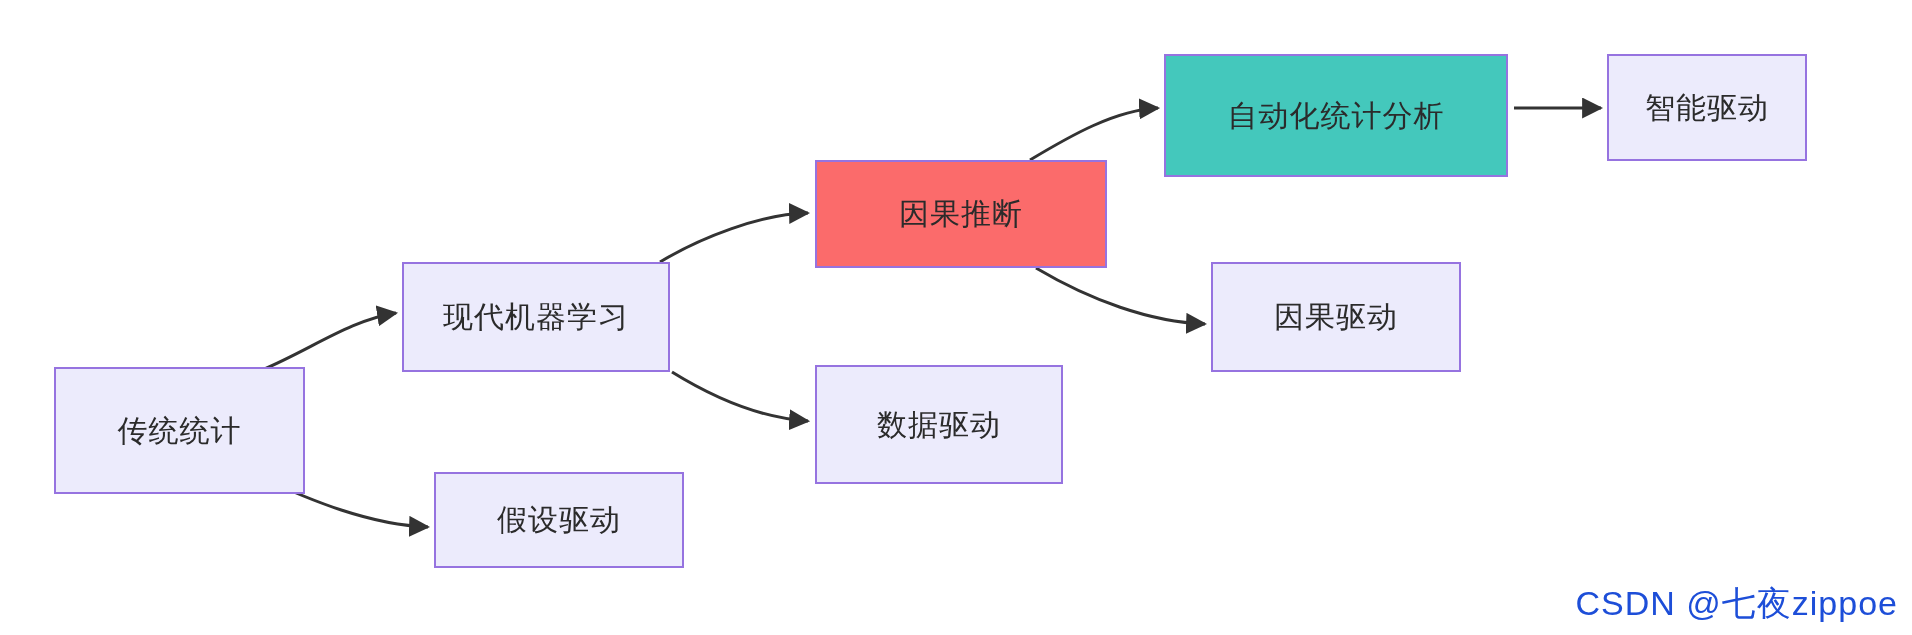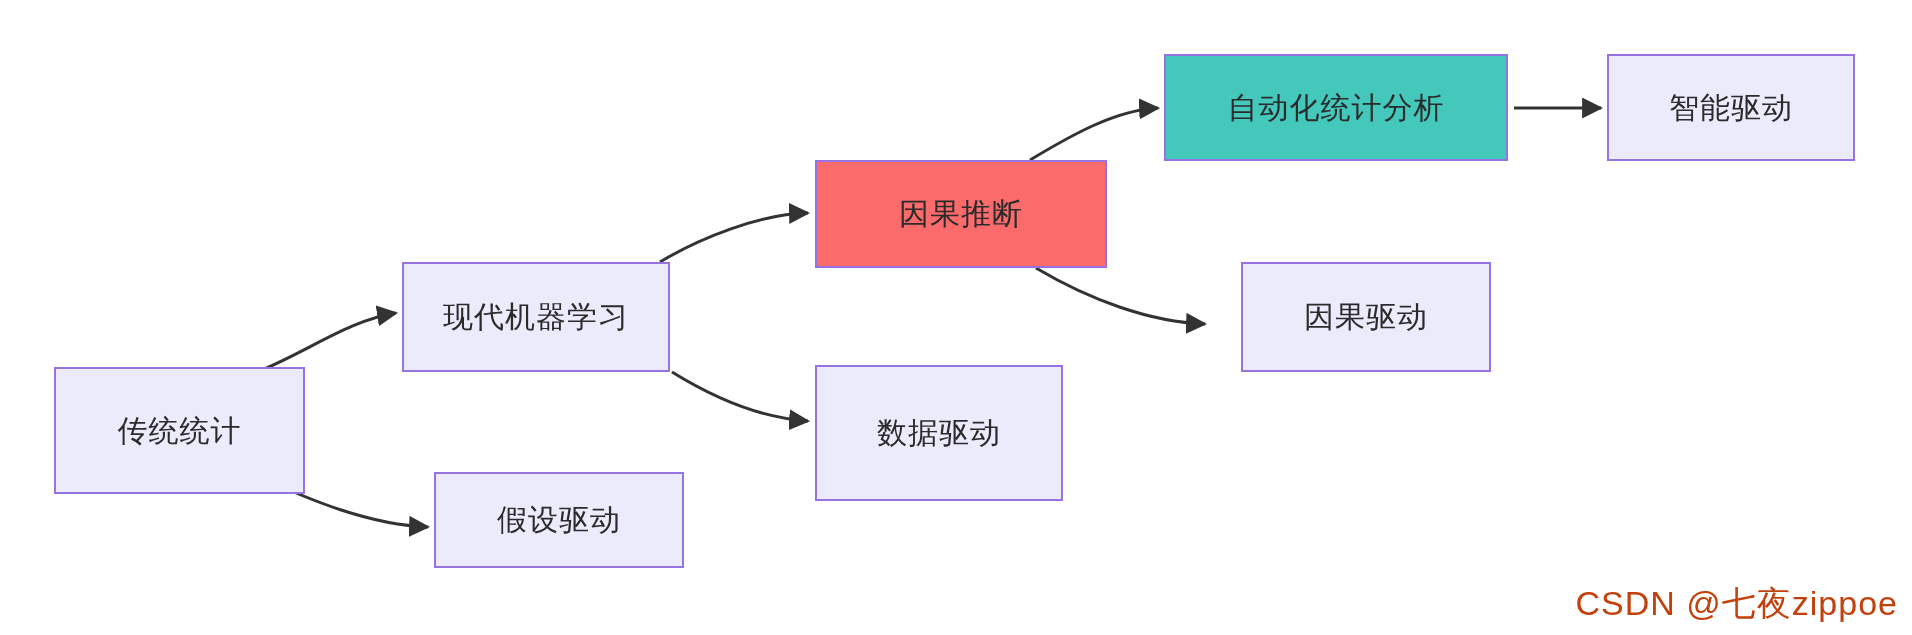--- a/index.html
+++ b/index.html
@@ -45,21 +45,21 @@
   .edge-path {
     fill: none;
     stroke: #333333;
     stroke-width: 3;
   }
   .watermark {
     position: absolute;
     right: 14px;
     bottom: 8px;
     font-size: 34px;
-    color: #c2410c;
+    color: #1d4ed8;
     letter-spacing: 1px;
     white-space: nowrap;
     user-select: none;
   }
 </style>
 </head>
 <body>
 
 <div id="canvas">
 
@@ -87,31 +87,31 @@
 
   <div class="node fill-lavender" style="left: 54px; top: 367px; width: 251px; height: 127px;">
     <span>传统统计</span>
   </div>
   <div class="node fill-lavender" style="left: 434px; top: 472px; width: 250px; height: 96px;">
     <span>假设驱动</span>
   </div>
   <div class="node fill-lavender" style="left: 402px; top: 262px; width: 268px; height: 110px; text-align: center;">
     <span>现代机器学习</span>
   </div>
-  <div class="node fill-lavender" style="left: 815px; top: 365px; width: 248px; height: 136px;">
+  <div class="node fill-lavender" style="left: 815px; top: 365px; width: 248px; height: 119px;">
     <span>数据驱动</span>
   </div>
   <div class="node fill-red" style="left: 815px; top: 160px; width: 292px; height: 108px;">
     <span>因果推断</span>
   </div>
-  <div class="node fill-teal" style="left: 1164px; top: 54px; width: 344px; height: 107px;">
+  <div class="node fill-teal" style="left: 1164px; top: 54px; width: 344px; height: 123px;">
     <span>自动化统计分析</span>
   </div>
-  <div class="node fill-lavender" style="left: 1607px; top: 54px; width: 248px; height: 107px;">
+  <div class="node fill-lavender" style="left: 1607px; top: 54px; width: 200px; height: 107px;">
     <span>智能驱动</span>
   </div>
-  <div class="node fill-lavender" style="left: 1211px; top: 262px; width: 250px; height: 110px; margin-left: 30px;">
+  <div class="node fill-lavender" style="left: 1211px; top: 262px; width: 250px; height: 110px;">
     <span>因果驱动</span>
   </div>
 
   <div class="watermark">CSDN @七夜zippoe</div>
 
 </div>
 
 </body></html>

